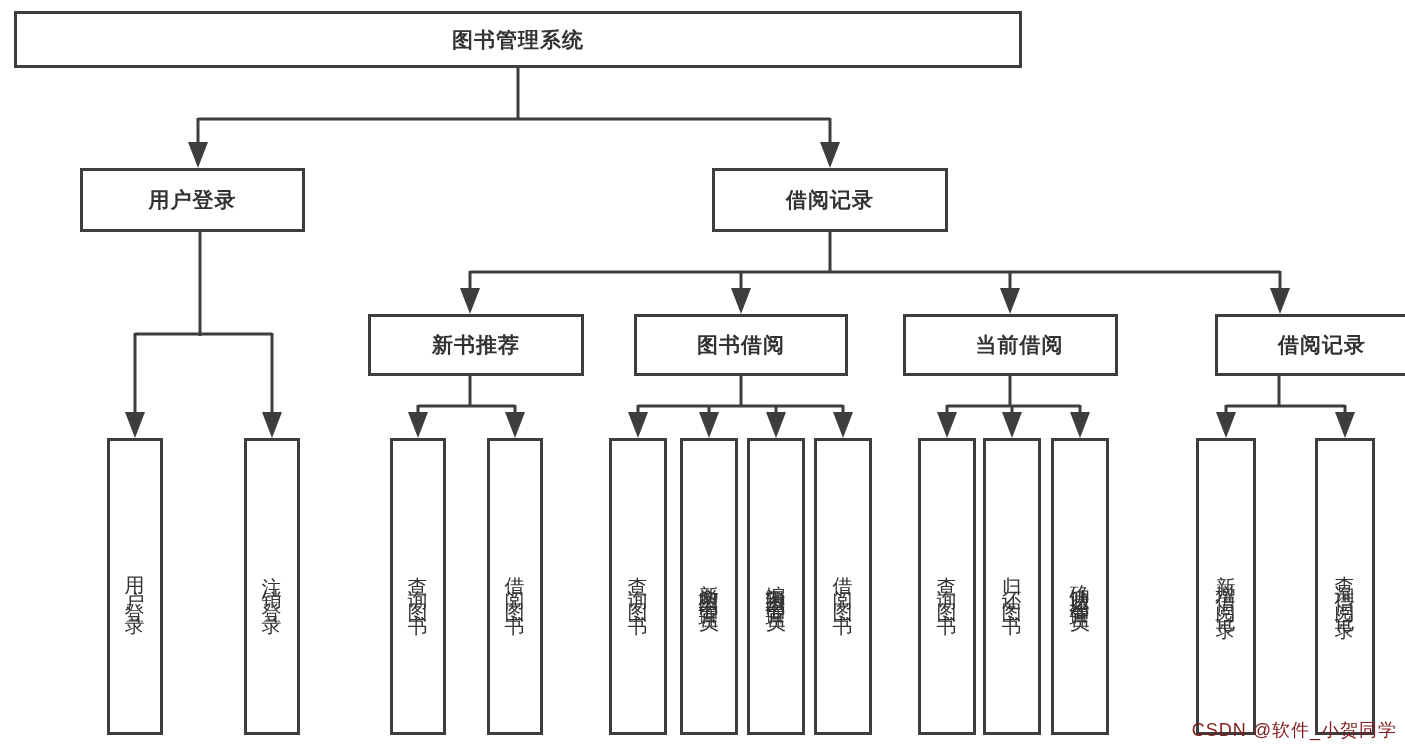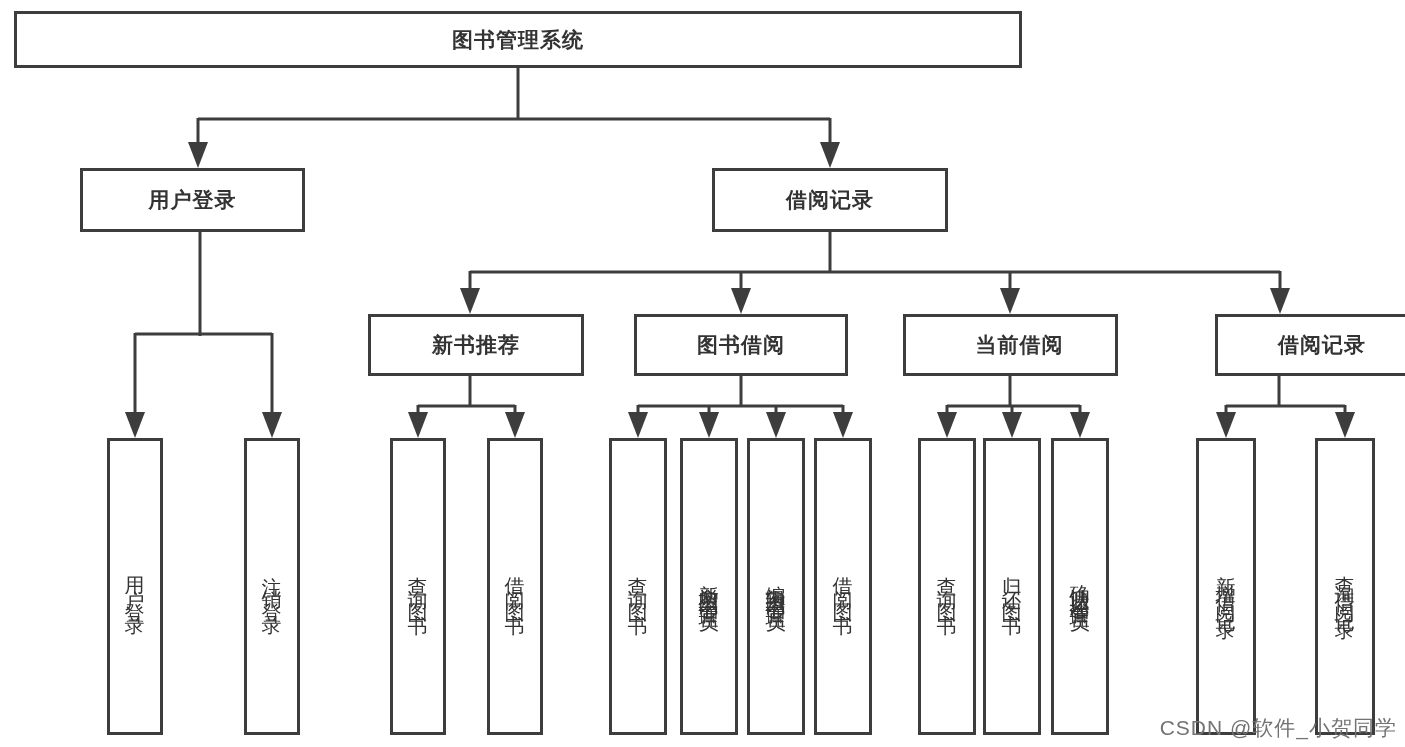--- a/index.html
+++ b/index.html
@@ -35,22 +35,22 @@
     text-orientation:mixed;
     font-size:20px;
     line-height:1;
   }
   .sp4 span{letter-spacing:13px;}
   .sp6 span{letter-spacing:9px;}
   .sp9 span{letter-spacing:4px;}
   .watermark{
     position:absolute;z-index:3;
     right:8px;bottom:5px;
-    font-size:21px;
-    color:#737373;
+    font-size:18px;
+    color:#7f1d1d;
     letter-spacing:1px;
     white-space:nowrap;
   }
 </style>
 </head>
 <body>
 
 <div class="stage">
 
   <svg class="wires" width="1405" height="747" viewBox="0 0 1405 747">

